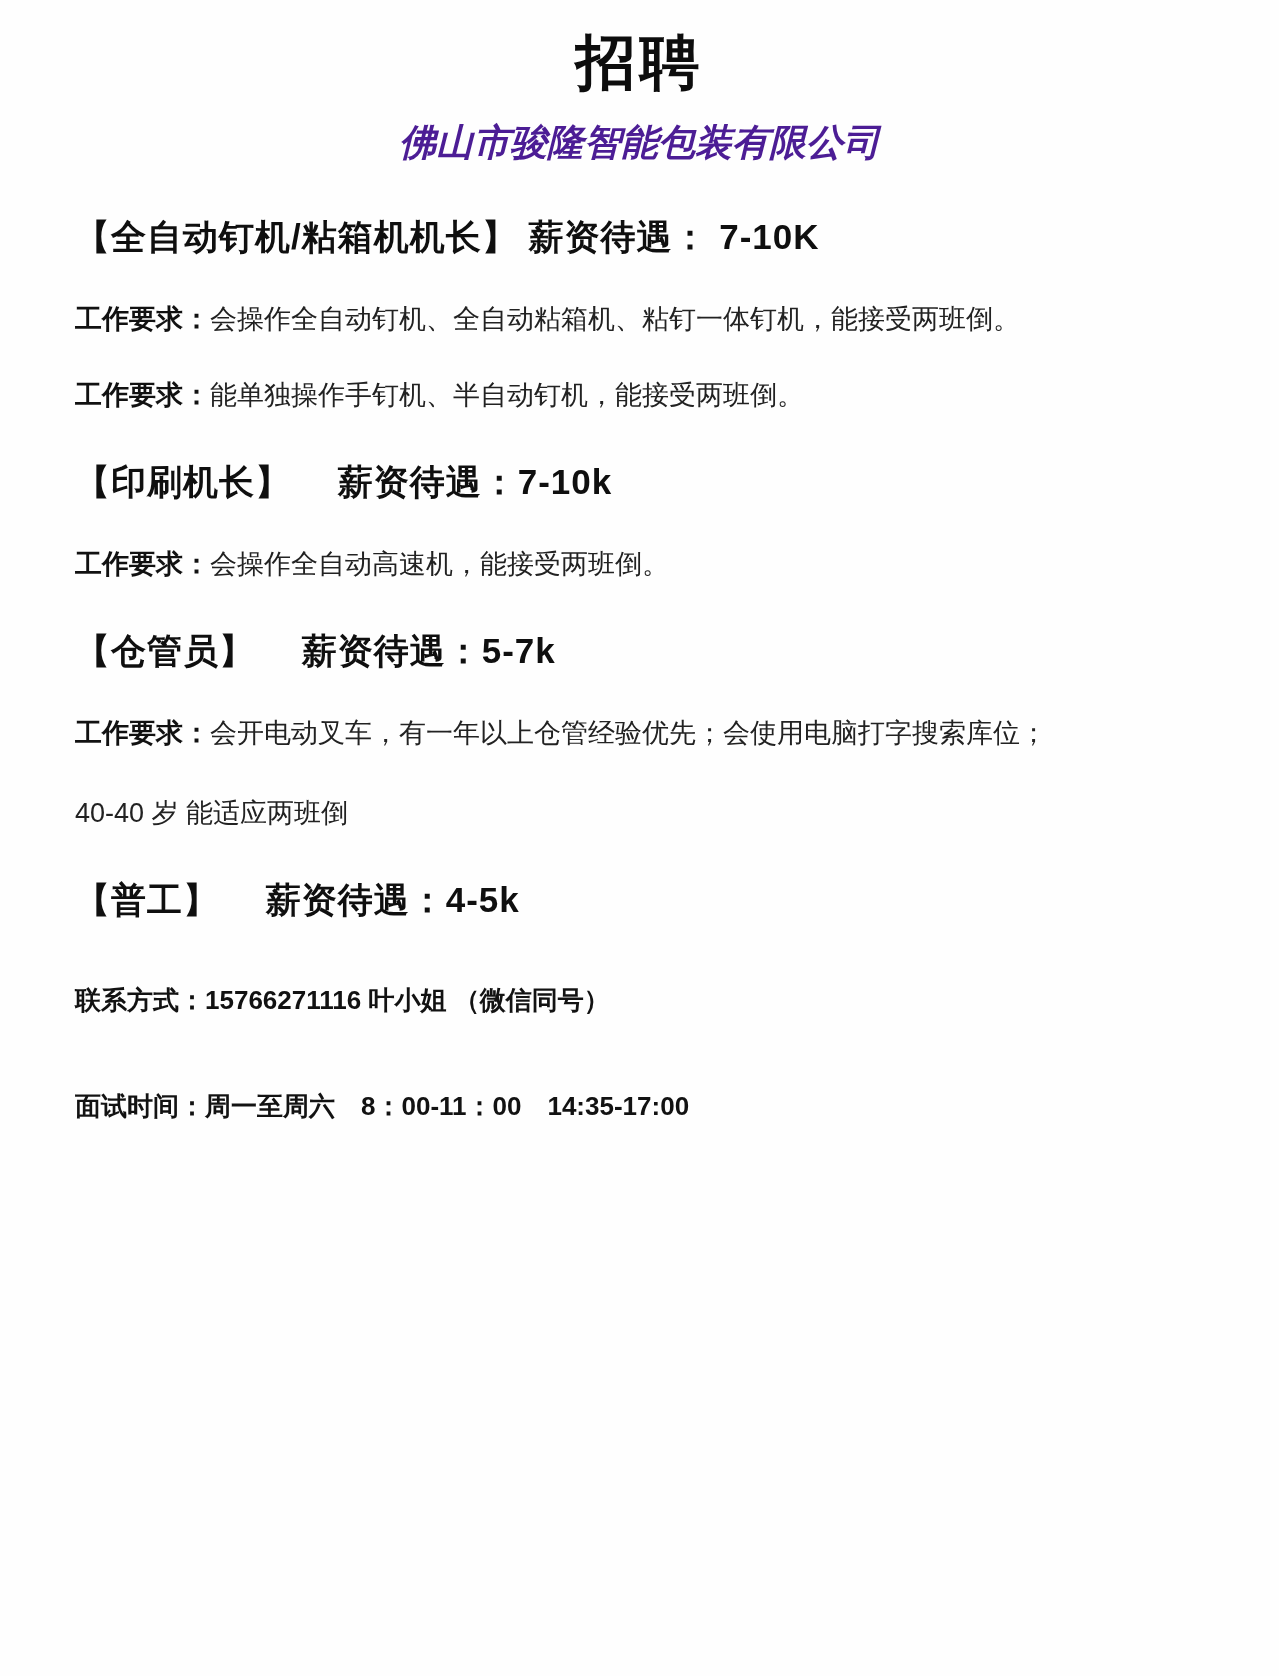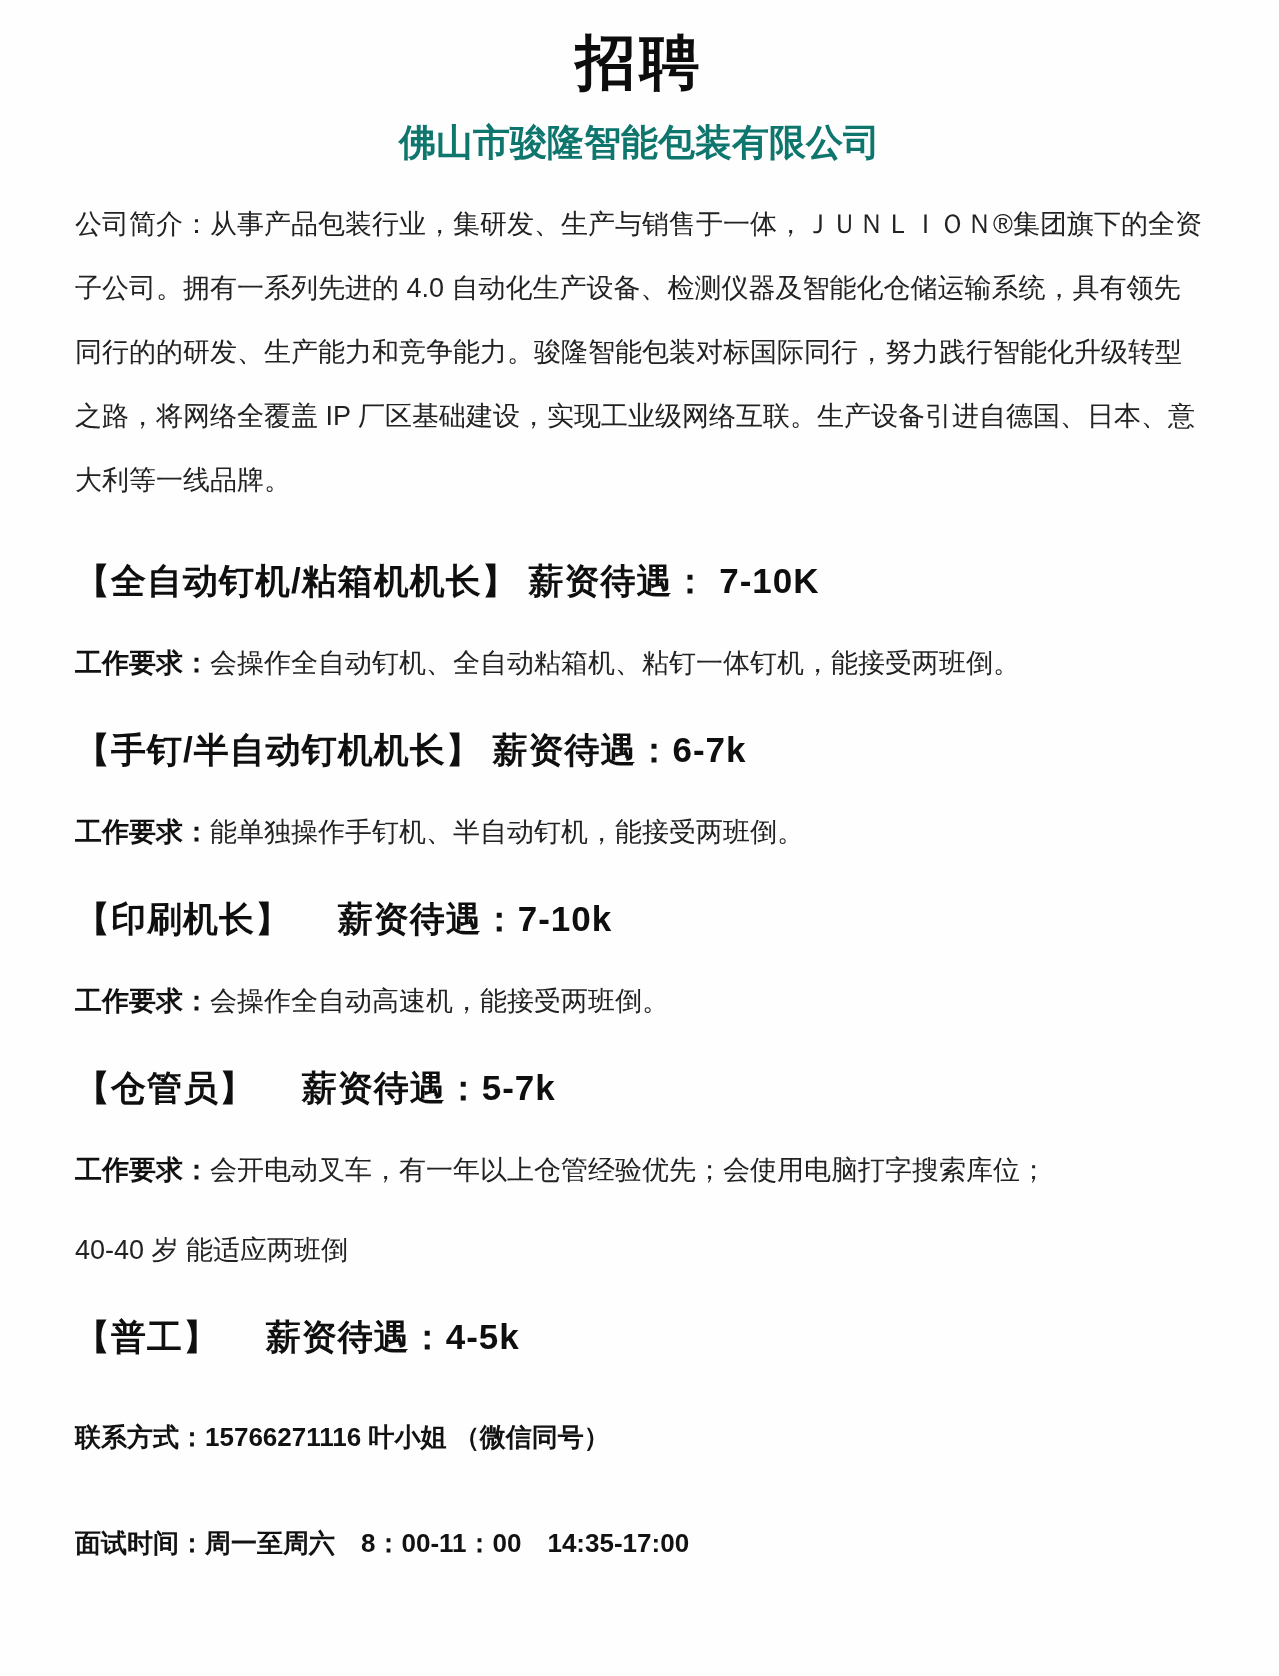--- a/index.html
+++ b/index.html
@@ -22,21 +22,22 @@
     font-weight: 900;
     letter-spacing: 4px;
     line-height: 1.1;
     color: #0d0d0d;
   }
   .company-name {
     text-align: center;
     font-size: 37px;
     font-weight: 800;
     margin-top: 22px;
-    color: #0f766e;
+    color: #4c1d95;
+    font-style: italic;
   }
   .intro {
     margin-top: 24px;
     font-size: 27px;
     line-height: 64px;
     text-align: left;
     color: #222;
   }
   .job-block { margin-top: 8px; }
   .job-heading {
@@ -68,29 +69,27 @@
 </style>
 </head>
 <body>
 
 <div class="page">
 
   <h1 class="poster-title">招聘</h1>
 
   <h2 class="company-name">佛山市骏隆智能包装有限公司</h2>
 
-  <p class="intro">公司简介：从事产品包装行业，集研发、生产与销售于一体，ＪＵＮＬＩＯＮ®集团旗下的全资子公司。拥有一系列先进的 4.0 自动化生产设备、检测仪器及智能化仓储运输系统，具有领先同行的的研发、生产能力和竞争能力。骏隆智能包装对标国际同行，努力践行智能化升级转型之路，将网络全覆盖 IP 厂区基础建设，实现工业级网络互联。生产设备引进自德国、日本、意大利等一线品牌。</p>
 
   <div class="job-block">
     <h3 class="job-heading">【全自动钉机/粘箱机机长】 薪资待遇： 7-10K</h3>
     <p class="job-req"><span class="req-label">工作要求：</span><span>会操作全自动钉机、全自动粘箱机、粘钉一体钉机，能接受两班倒。</span></p>
   </div>
 
   <div class="job-block">
-    <h3 class="job-heading">【手钉/半自动钉机机长】 薪资待遇：6-7k</h3>
     <p class="job-req"><span class="req-label">工作要求：</span><span>能单独操作手钉机、半自动钉机，能接受两班倒。</span></p>
   </div>
 
   <div class="job-block">
     <h3 class="job-heading">【印刷机长】　 薪资待遇：7-10k</h3>
     <p class="job-req"><span class="req-label">工作要求：</span><span>会操作全自动高速机，能接受两班倒。</span></p>
   </div>
 
   <div class="job-block">
     <h3 class="job-heading">【仓管员】　 薪资待遇：5-7k</h3>

